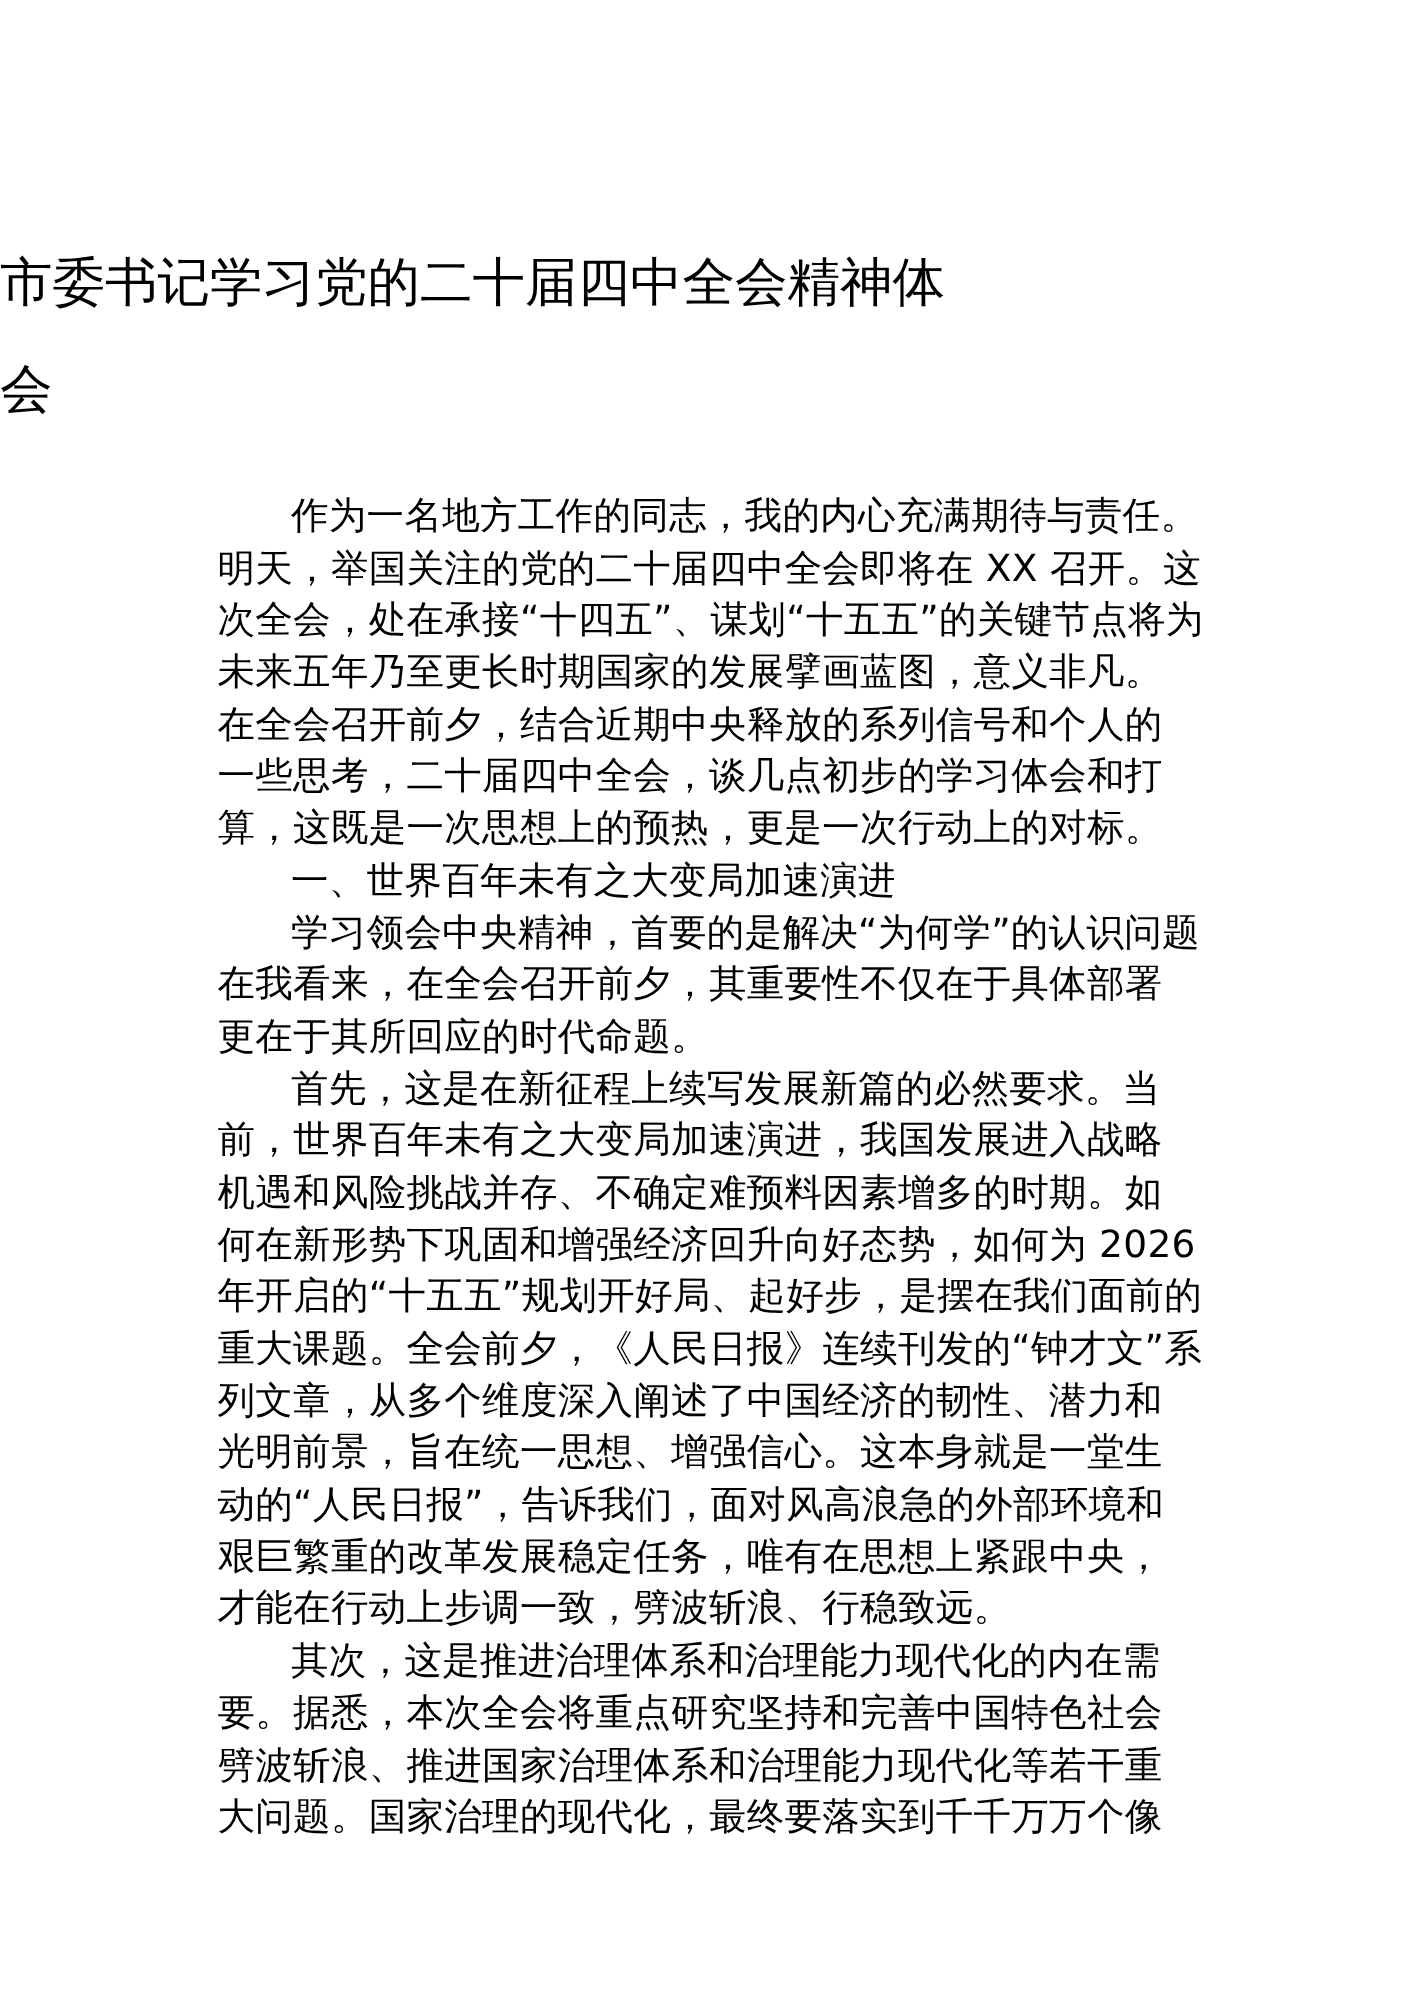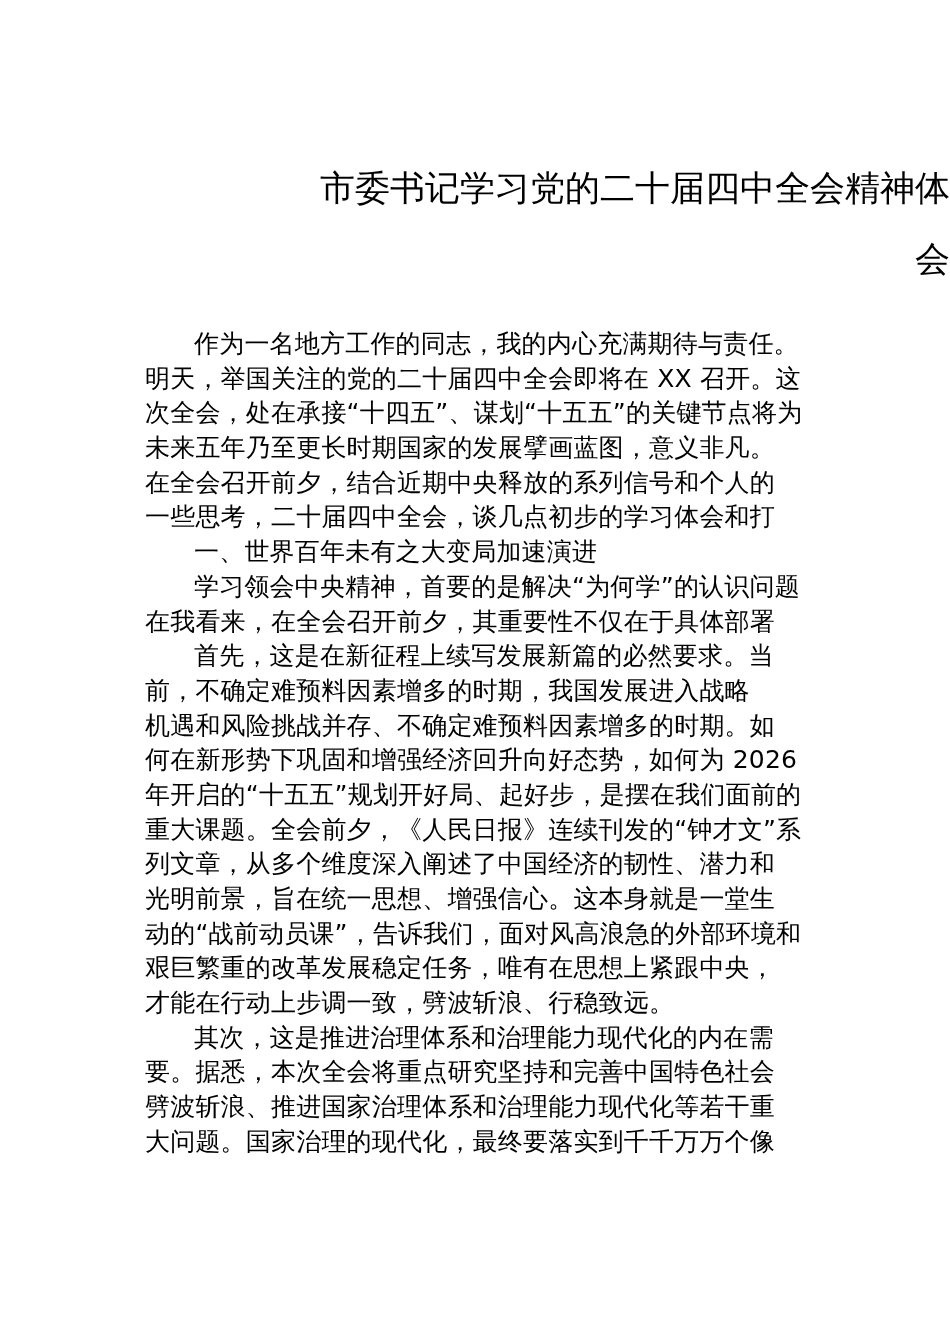--- a/index.html
+++ b/index.html
@@ -1,19 +1,19 @@
 <!DOCTYPE html>
 <html><head>
 <meta charset="utf-8">
 <style>
   html, body { margin:0; padding:0; background:#ffffff; }
   body { width:950px; height:1344px; position:relative; overflow:hidden;
          font-family: "DejaVu Sans", "Liberation Sans", sans-serif; color:#000; }
   .page { position:absolute; left:0; top:0; width:950px; height:1344px; background:#fff; }
-  .title { position:absolute; left:0; width:950px; text-align:right;
+  .title { position:absolute; left:0; width:950px; text-align:left;
            font-size:35px; letter-spacing:0px; font-weight:normal; margin:0; }
   .t1 { top:165px; }
   .t2 { top:236px; }
   .body-lines { position:absolute; left:145px; top:327px; width:680px; }
   .ln { height:34.7px; line-height:34.7px; font-size:25px; white-space:nowrap;
         letter-spacing:0.2px; }
   .ind { padding-left:49px; }
 </style>
 </head>
 <body>
@@ -22,32 +22,34 @@
   <h1 class="title t1">市委书记学习党的二十届四中全会精神体</h1>
   <h1 class="title t2">会</h1>
 
   <div class="body-lines">
     <div class="ln ind">作为一名地方工作的同志，我的内心充满期待与责任。</div>
     <div class="ln">明天，举国关注的党的二十届四中全会即将在 XX 召开。这</div>
     <div class="ln">次全会，处在承接“十四五”、谋划“十五五”的关键节点将为</div>
     <div class="ln">未来五年乃至更长时期国家的发展擘画蓝图，意义非凡。</div>
     <div class="ln">在全会召开前夕，结合近期中央释放的系列信号和个人的</div>
     <div class="ln">一些思考，二十届四中全会，谈几点初步的学习体会和打</div>
+    <div class="ln">算，这既是一次思想上的预热，更是一次行动上的对标。</div>
     <div class="ln ind">一、世界百年未有之大变局加速演进</div>
     <div class="ln ind">学习领会中央精神，首要的是解决“为何学”的认识问题</div>
     <div class="ln">在我看来，在全会召开前夕，其重要性不仅在于具体部署</div>
+    <div class="ln">更在于其所回应的时代命题。</div>
     <div class="ln ind">首先，这是在新征程上续写发展新篇的必然要求。当</div>
-    <div class="ln">前，不确定难预料因素增多的时期，我国发展进入战略</div>
+    <div class="ln">前，世界百年未有之大变局加速演进，我国发展进入战略</div>
     <div class="ln">机遇和风险挑战并存、不确定难预料因素增多的时期。如</div>
     <div class="ln">何在新形势下巩固和增强经济回升向好态势，如何为 2026</div>
     <div class="ln">年开启的“十五五”规划开好局、起好步，是摆在我们面前的</div>
     <div class="ln">重大课题。全会前夕，《人民日报》连续刊发的“钟才文”系</div>
     <div class="ln">列文章，从多个维度深入阐述了中国经济的韧性、潜力和</div>
     <div class="ln">光明前景，旨在统一思想、增强信心。这本身就是一堂生</div>
-    <div class="ln">动的“战前动员课”，告诉我们，面对风高浪急的外部环境和</div>
+    <div class="ln">动的“人民日报”，告诉我们，面对风高浪急的外部环境和</div>
     <div class="ln">艰巨繁重的改革发展稳定任务，唯有在思想上紧跟中央，</div>
     <div class="ln">才能在行动上步调一致，劈波斩浪、行稳致远。</div>
     <div class="ln ind">其次，这是推进治理体系和治理能力现代化的内在需</div>
     <div class="ln">要。据悉，本次全会将重点研究坚持和完善中国特色社会</div>
     <div class="ln">劈波斩浪、推进国家治理体系和治理能力现代化等若干重</div>
     <div class="ln">大问题。国家治理的现代化，最终要落实到千千万万个像</div>
   </div>
 </div>
 
 </body></html>

